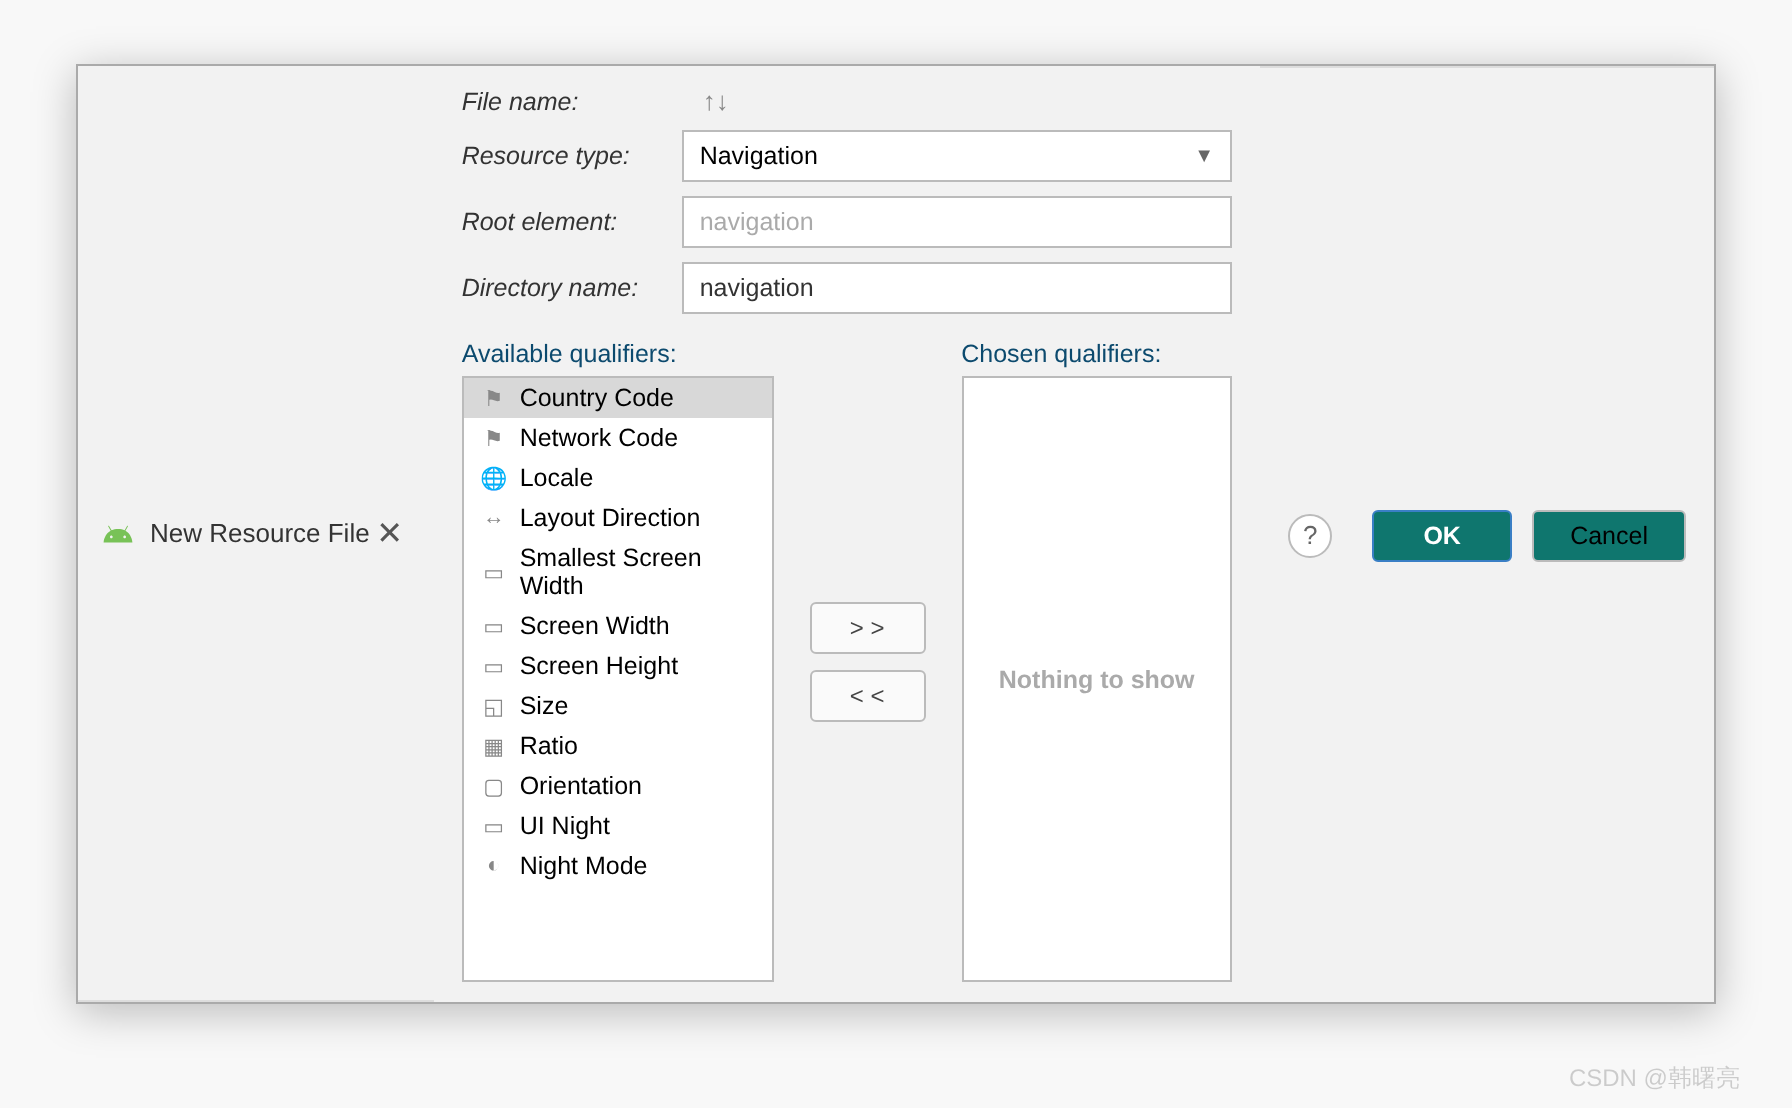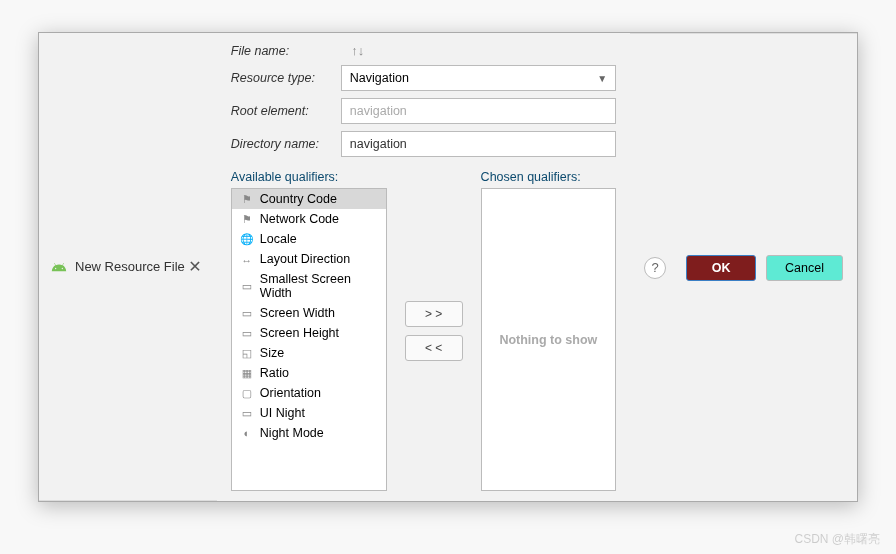--- a/index.html
+++ b/index.html
@@ -71,24 +71,24 @@
       gap: 10px;
     }
     .help-btn {
       width: 22px; height: 22px; border: 1px solid #bbb; border-radius: 50%;
       display: flex; align-items: center; justify-content: center; color: #666;
       font-size: 13px; cursor: pointer; background: #fff;
     }
     .footer-spacer { flex: 1; }
     .btn {
       height: 26px; padding: 0 18px; border: 1px solid #bbb; border-radius: 3px;
-      font-size: 12.5px; cursor: pointer; background: #5eead4;
-    }
-    .btn.primary { background: #7f1d1d; color: #fff; border-color: #3a7fc5; font-weight: bold; min-width: 70px; }
-    .watermark { position: absolute; right: 16px; bottom: 6px; font-size: 12px; color: rgba(0,0,0,0.18); }
+      font-size: 12.5px; cursor: pointer; background: #0f766e;
+    }
+    .btn.primary { background: #0f766e; color: #fff; border-color: #3a7fc5; font-weight: bold; min-width: 70px; }
+    .watermark { position: absolute; right: 26px; bottom: 6px; font-size: 12px; color: rgba(0,0,0,0.18); }
   </style>
 </head>
 <body>
 
 <div class="dialog">
   <div class="titlebar">
     <span class="android-icon">
       <svg viewBox="0 0 24 24">
           <path fill="#78c257" d="M17.6 9.5l1.8-3.1c.1-.2 0-.4-.1-.5-.2-.1-.4 0-.5.1l-1.8 3.2c-1.4-.6-3-1-4.9-1s-3.5.4-4.9 1L5.3 6c-.1-.2-.3-.2-.5-.1-.2.1-.2.3-.1.5l1.8 3.1C3.5 11.2 1.5 14.5 1.2 18.3h21.6c-.3-3.8-2.3-7.1-5.2-8.8zM7 15.2c-.6 0-1-.5-1-1s.5-1 1-1 1 .5 1 1-.5 1-1 1zm10 0c-.6 0-1-.5-1-1s.5-1 1-1 1 .5 1 1-.5 1-1 1z"></path>
         </svg>

